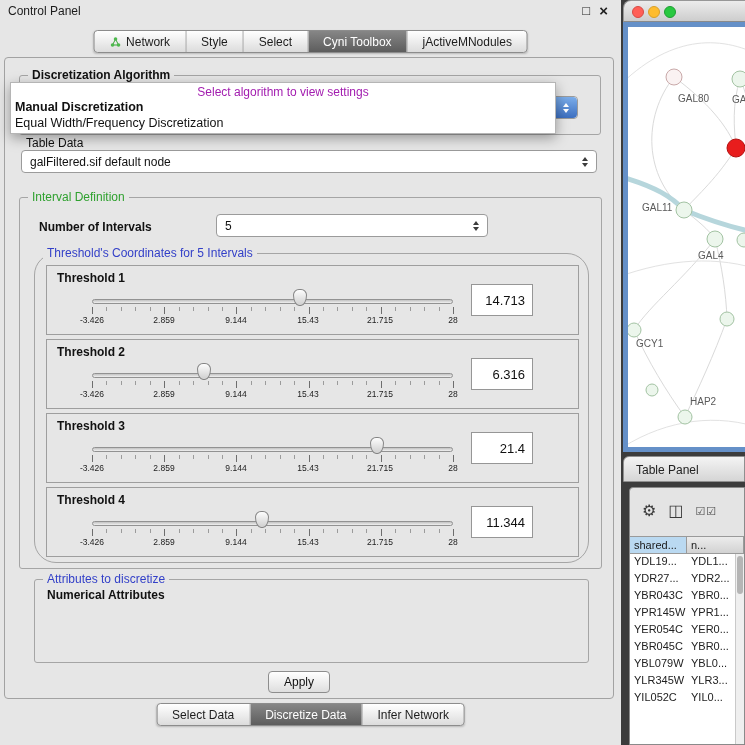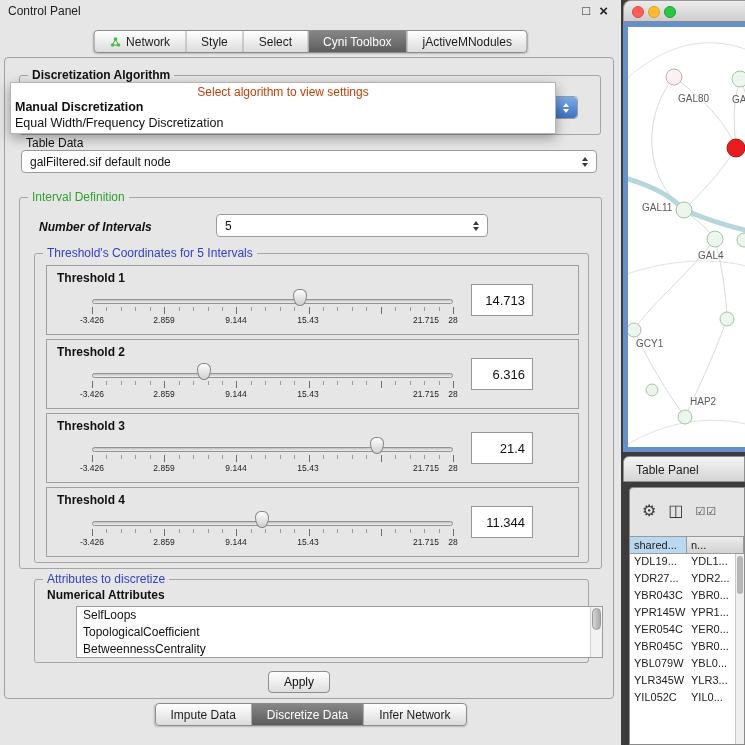--- a/index.html
+++ b/index.html
@@ -35,40 +35,40 @@
   .combo-text{flex:1;font-size:12px;color:#111;padding:0 8px;white-space:nowrap;overflow:hidden;}
   .stepper{width:14px;display:flex;flex-direction:column;align-items:center;gap:2px;margin-right:4px;}
   .tri-up{width:0;height:0;border-left:3.5px solid transparent;border-right:3.5px solid transparent;border-bottom:4.5px solid #3c3c3c;}
   .tri-down{width:0;height:0;border-left:3.5px solid transparent;border-right:3.5px solid transparent;border-top:4.5px solid #3c3c3c;}
   .cap{width:22px;height:100%;border-radius:0 4px 4px 0;background:linear-gradient(#7badea,#3d6fc0);display:flex;flex-direction:column;align-items:center;justify-content:center;gap:2px;margin-left:auto;}
   .cap .tri-up{border-bottom-color:#fff;border-left-width:3px;border-right-width:3px;border-bottom-width:4px;}
   .cap .tri-down{border-top-color:#fff;border-left-width:3px;border-right-width:3px;border-top-width:4px;}
 
   
   #algo-dropdown{position:absolute;left:10px;top:82px;width:546px;height:52px;background:#fff;border:1px solid #b5b5b5;box-shadow:0 4px 12px rgba(0,0,0,.35);z-index:40;}
-  #algo-placeholder{position:absolute;top:2px;left:0;width:100%;text-align:center;font-size:12px;color:#c2410c;}
+  #algo-placeholder{position:absolute;top:2px;left:0;width:100%;text-align:center;font-size:12px;color:#a21caf;}
   .algo-opt{position:absolute;left:4px;font-size:12.5px;color:#111;white-space:nowrap;}
   #algo-opt-0{top:17px;font-weight:bold;}
   #algo-opt-1{top:33px;}
 
   
   .thr-panel{position:absolute;left:41px;width:533px;height:70px;border:1px solid #9e9e9e;}
   .thr-label{position:absolute;left:10px;top:5px;font-size:12px;font-weight:bold;color:#111;}
   .track{position:absolute;left:45px;top:33px;width:361px;height:5px;background:linear-gradient(#c2c2c2,#f0f0f0);border:1px solid #929292;border-radius:3px;}
   .thumb{position:absolute;top:23px;width:14px;height:17px;background:linear-gradient(#fdfdfd,#cfcfcf);border:1px solid #858585;border-radius:7px 7px 50% 50%/7px 7px 75% 75%;transform:translateX(-50%);z-index:2;}
   .ticks{position:absolute;left:45px;top:41px;width:362px;height:7px;
     background-image:repeating-linear-gradient(90deg,#6e6e6e 0 1px,transparent 1px 72.2px),
                      repeating-linear-gradient(90deg,#9b9b9b 0 1px,transparent 1px 14.44px);
     background-size:100% 7px,100% 4px;background-repeat:no-repeat,no-repeat;}
   .scale span{position:absolute;top:49px;transform:translateX(-50%);font-size:8.5px;color:#222;white-space:nowrap;}
   .scale span:nth-child(1){left:45px;}
   .scale span:nth-child(2){left:117px;}
   .scale span:nth-child(3){left:189px;}
   .scale span:nth-child(4){left:261px;}
-  .scale span:nth-child(5){left:333px;margin-left:46px;}
+  .scale span:nth-child(5){left:333px;}
   .scale span:nth-child(6){left:406px;}
   .thr-value{position:absolute;left:424px;top:18px;width:62px;height:32px;background:#fff;border:1px solid #969696;font-size:13px;color:#111;display:flex;align-items:center;justify-content:flex-end;padding-right:7px;}
 
   
   #attr-list{position:absolute;left:41px;top:26px;width:527px;height:52px;background:#fff;border:1px solid #9b9b9b;overflow:hidden;}
   .attr-item{font-size:12px;color:#111;padding:1px 6px;line-height:15px;white-space:nowrap;}
   #attr-scroll{position:absolute;right:0;top:0;width:12px;height:100%;background:#f2f2f2;border-left:1px solid #cfcfcf;}
   #attr-scroll .sthumb{position:absolute;left:1px;right:1px;top:1px;height:22px;background:linear-gradient(90deg,#d6d6d6,#a9a9a9);border:1px solid #9a9a9a;border-radius:5px;}
 
   #apply-btn{position:absolute;left:263px;top:613px;width:62px;height:22px;background:linear-gradient(#ffffff,#dedede);border:1px solid #8d8d8d;border-radius:4px;font-size:12px;color:#111;display:flex;align-items:center;justify-content:center;}
@@ -160,30 +160,30 @@
         <span class="combo-text">galFiltered.sif default node</span>
         <div class="stepper">
           <i class="tri-up"></i>
           <i class="tri-down"></i>
         </div>
       </div>
 
       <div class="group" style="left:14px;top:139px;width:583px;height:372px;">
         <div class="gtitle green">Interval Definition</div>
       </div>
-      <div class="lbl bold" style="left:34px;top:162px;font-style:italic;">Number of Intervals</div>
+      <div class="lbl bold" style="left:34px;top:162px;">Number of Intervals</div>
       <div class="combo" style="left:211px;top:156px;width:272px;">
         <span class="combo-text">5</span>
         <div class="stepper">
           <i class="tri-up"></i>
           <i class="tri-down"></i>
         </div>
       </div>
 
-      <div class="group" style="left:29px;top:195px;width:555px;height:310px;">
+      <div class="group" style="left:29px;top:195px;width:555px;height:310px;border-radius:22px;">
         <div class="gtitle blue">Threshold's Coordinates for 5 Intervals</div>
       </div>
 
       <div class="thr-panel" style="top:207px;">
         <div class="thr-label">Threshold 1</div>
         <div class="track"></div>
         <div class="thumb" style="left: 253.4px;"></div>
         <div class="ticks"></div>
         <div class="scale">
           <span>-3.426</span>
@@ -240,42 +240,34 @@
           <span>15.43</span>
           <span>21.715</span>
           <span>28</span>
         </div>
         <div class="thr-value">11.344</div>
       </div>
 
       <div class="group" style="left:29px;top:521px;width:555px;height:84px;">
         <div class="gtitle blue">Attributes to discretize</div>
         <div class="lbl bold" style="left:12px;top:8px;">Numerical Attributes</div>
-        <div id="attr-list">
-          <div class="attr-item">SelfLoops</div>
-          <div class="attr-item">TopologicalCoefficient</div>
-          <div class="attr-item">BetweennessCentrality</div>
-          <div id="attr-scroll">
-              <div class="sthumb"></div>
-            </div>
-        </div>
       </div>
 
       <div id="apply-btn">Apply</div>
     </div>
 
     <div id="algo-dropdown">
       <div id="algo-placeholder">Select algorithm to view settings</div>
       <div class="algo-opt" id="algo-opt-0">Manual Discretization</div>
       <div class="algo-opt" id="algo-opt-1">Equal Width/Frequency Discretization</div>
     </div>
 
     <div class="seg-tabs" id="bottom-tabs">
       <div class="seg">
-          <span>Impute Data</span>
+          <span>Select Data</span>
         </div>
       <div class="seg selected">
           <span>Discretize Data</span>
         </div>
       <div class="seg">
           <span>Infer Network</span>
         </div>
     </div>
   </div>
 

